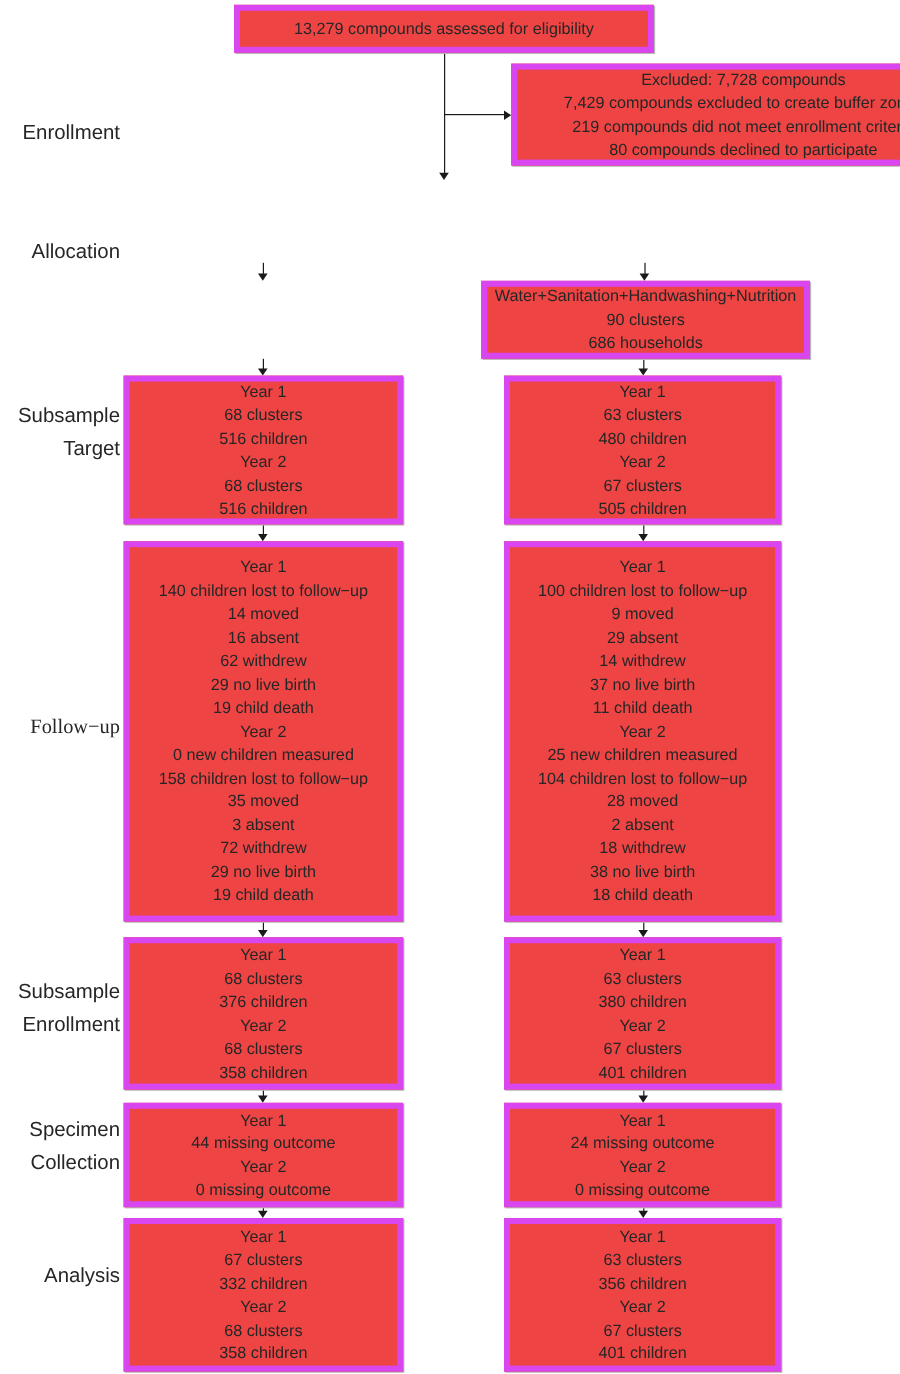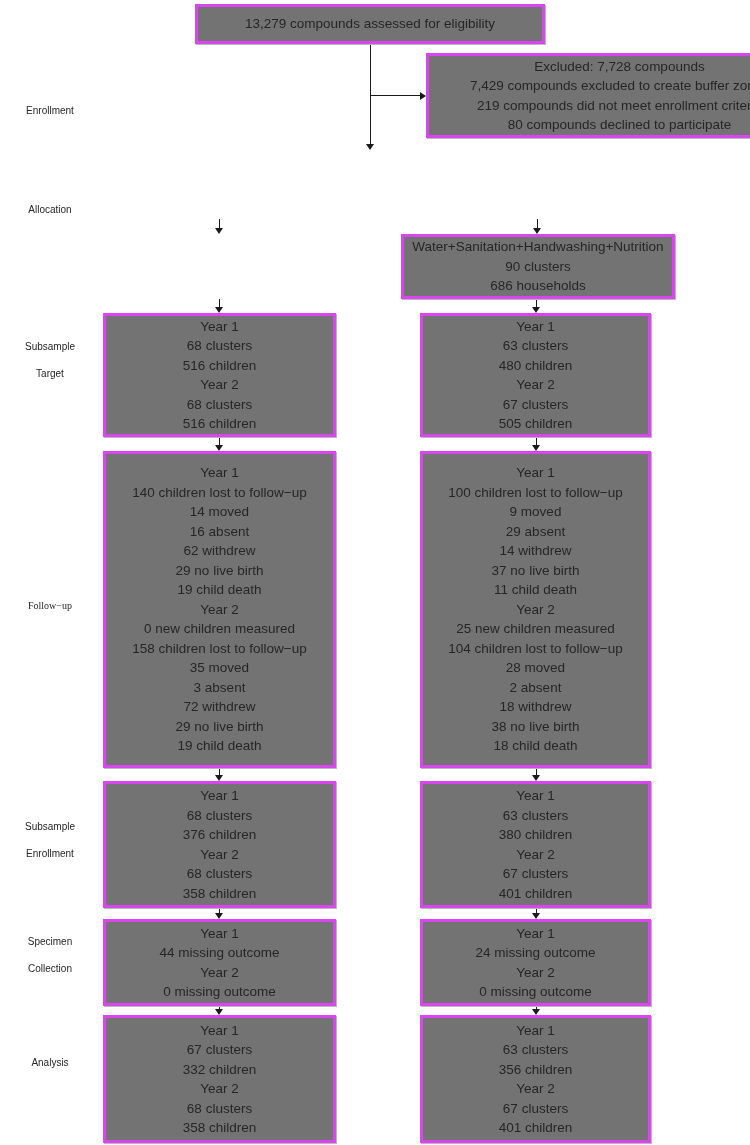--- a/index.html
+++ b/index.html
@@ -11,39 +11,39 @@
     position: relative;
     width: 750px;
     height: 1145px;
     background: #ffffff;
     font-family: "Liberation Sans", "DejaVu Sans", sans-serif;
     color: #262626;
     overflow: hidden;
   }
   .box {
     position: absolute;
-    border: 3px solid #d946ef;
+    border: 5px solid #d946ef;
     box-shadow: 1px 1px 0 #b9b9b9;
-    background: #737373;
+    background: #ef4444;
     display: flex;
     align-items: center;
     justify-content: center;
     text-align: center;
     white-space: pre-line;
     font-size: 13.5px;
     line-height: 19.5px;
     box-sizing: border-box;
   }
   .stage-label {
     position: absolute;
     left: 0;
     width: 100px;
-    text-align: center;
+    text-align: right;
     white-space: pre-line;
-    font-size: 10px;
+    font-size: 17px;
     line-height: 27px;
     color: #262626;
   }
   .vline {
     position: absolute;
     width: 1px;
     background: #1a1a1a;
   }
   .hline {
     position: absolute;

